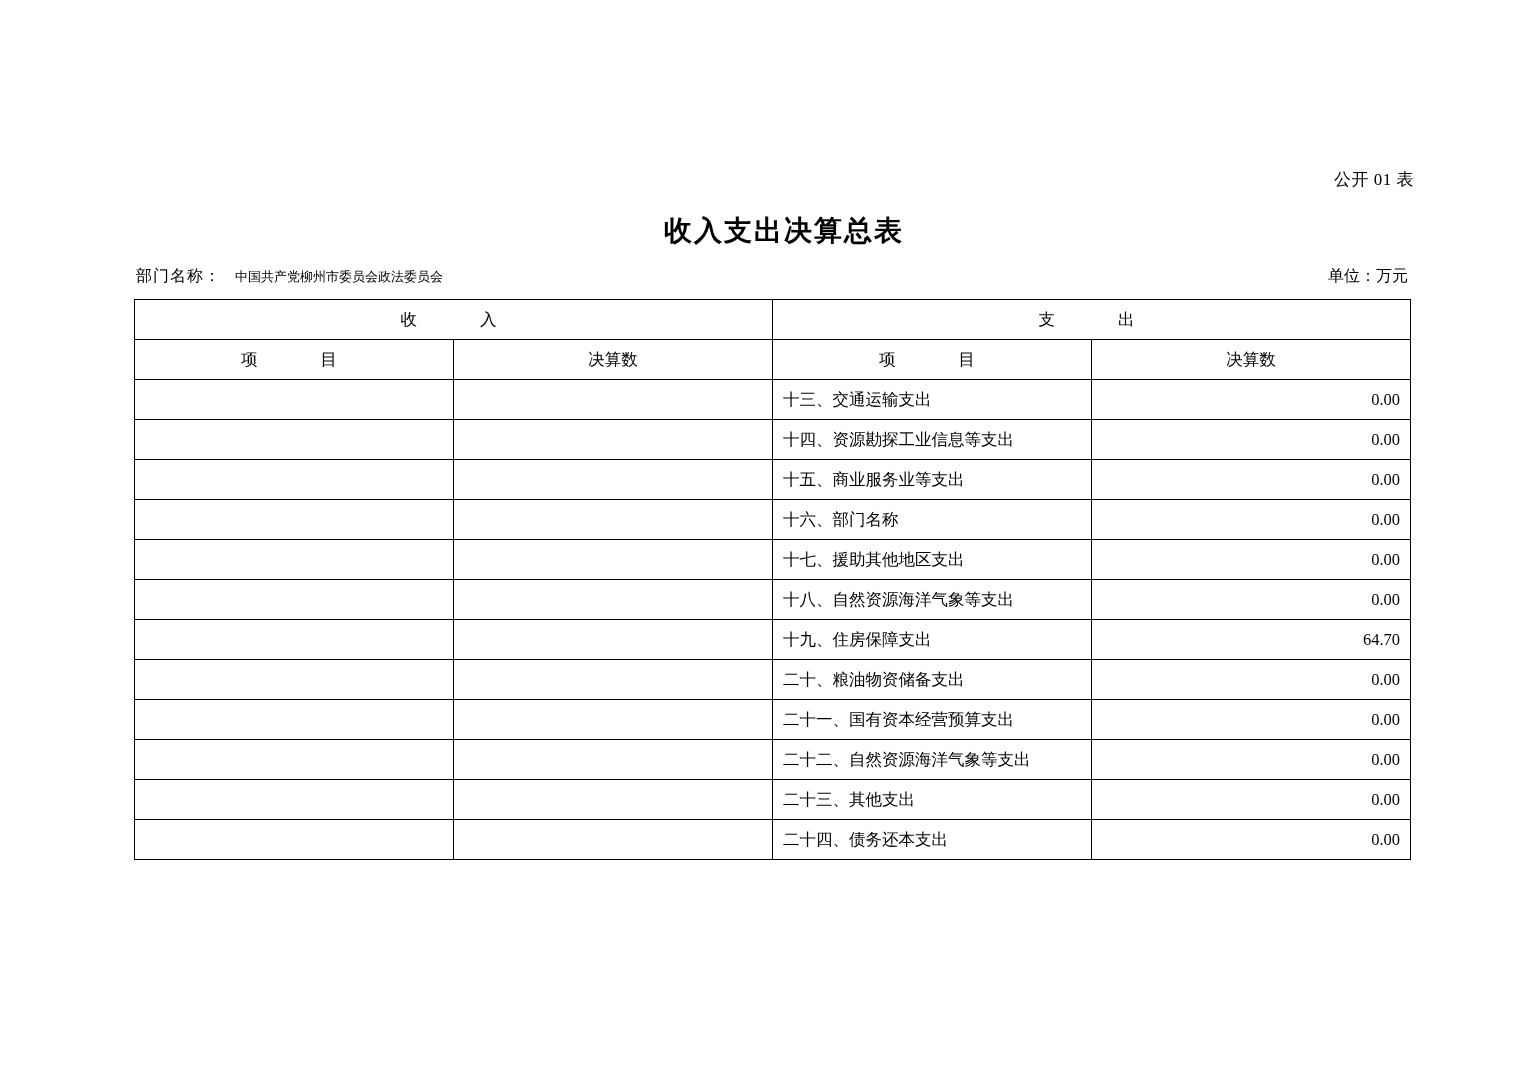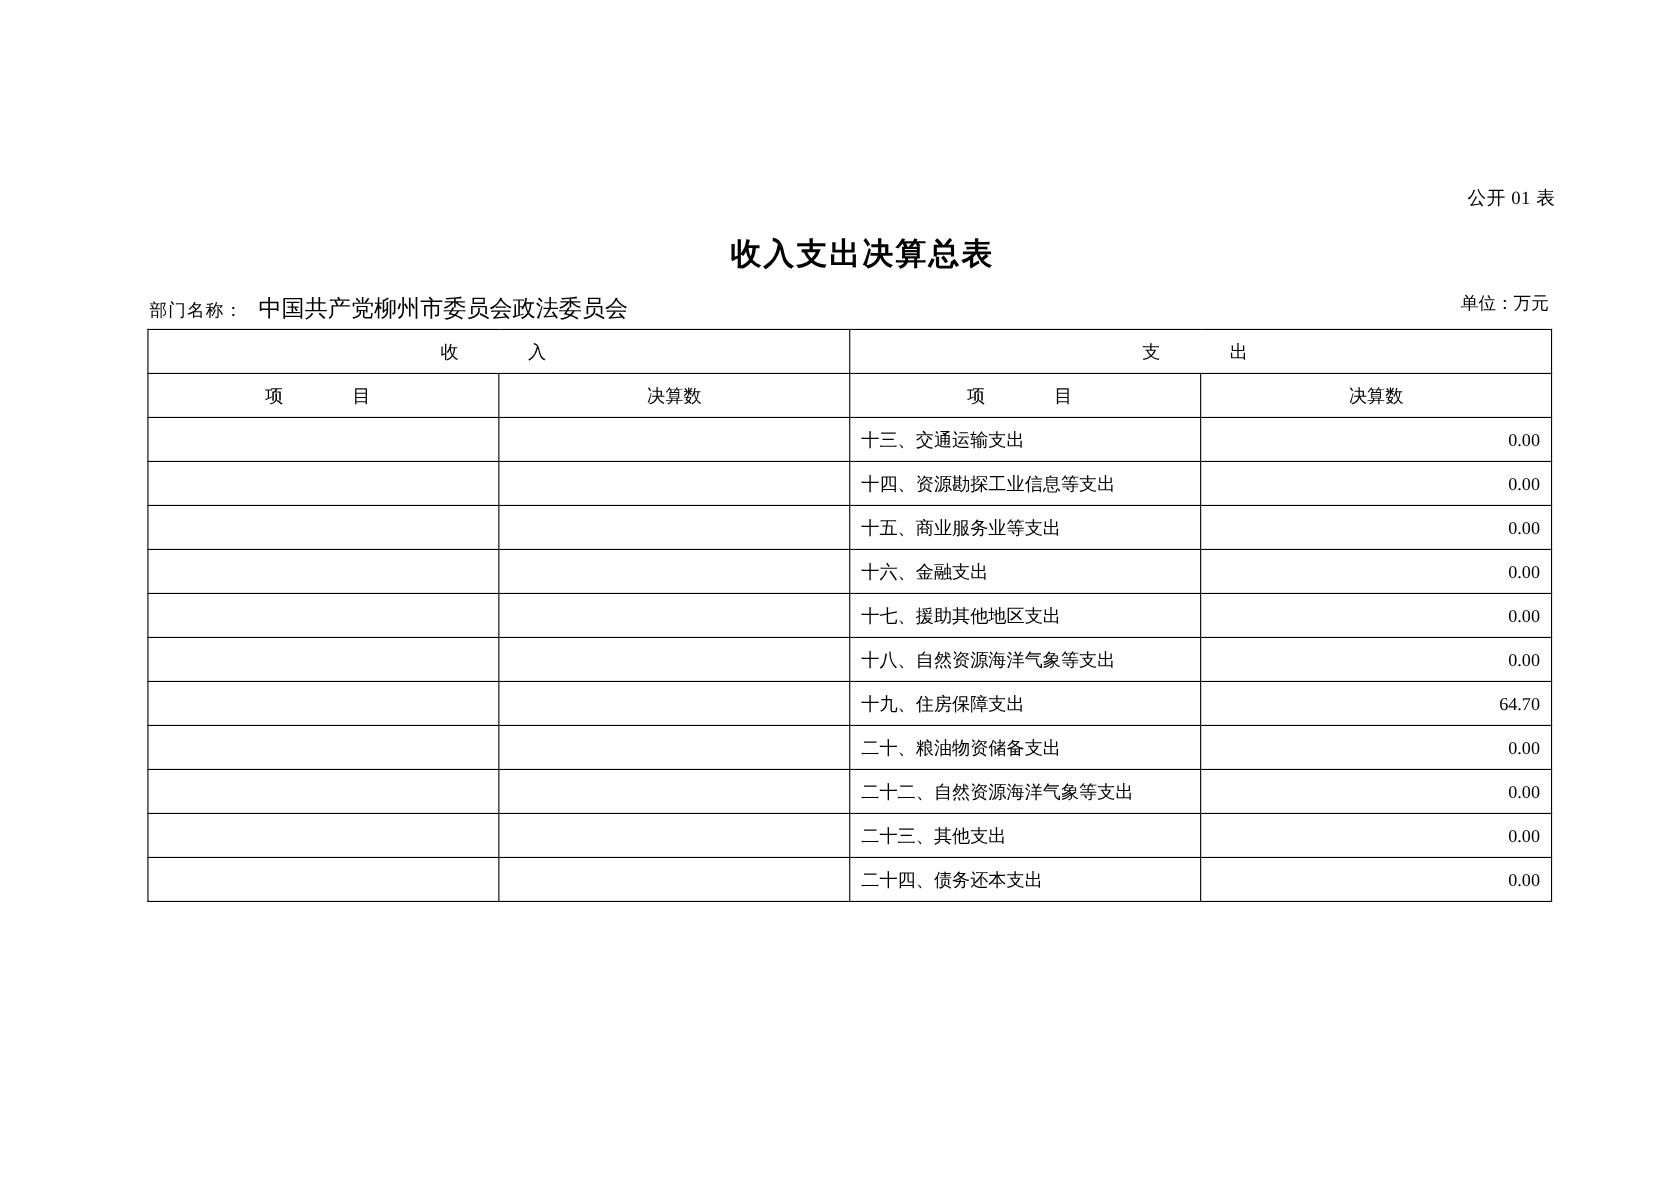--- a/index.html
+++ b/index.html
@@ -52,21 +52,21 @@
     position: absolute;
     left: 0;
     top: 0;
     white-space: nowrap;
   }
   .meta-left .meta-label {
     letter-spacing: 1px;
   }
   .meta-left .meta-value {
     margin-left: 14px;
-    font-size: 21px;
+    font-size: 13px;
     font-family: Liberation Serif, serif;
   }
   .meta-right {
     position: absolute;
     right: 0;
     top: 0;
     white-space: nowrap;
     font-size: 16px;
   }
   table.budget {
@@ -165,21 +165,21 @@
       </tr>
       <tr>
         <td class="cell-item cell-empty"></td>
         <td class="cell-num cell-empty"></td>
         <td class="cell-item">十五、商业服务业等支出</td>
         <td class="cell-num">0.00</td>
       </tr>
       <tr>
         <td class="cell-item cell-empty"></td>
         <td class="cell-num cell-empty"></td>
-        <td class="cell-item">十六、金融支出</td>
+        <td class="cell-item">十六、部门名称</td>
         <td class="cell-num">0.00</td>
       </tr>
       <tr>
         <td class="cell-item cell-empty"></td>
         <td class="cell-num cell-empty"></td>
         <td class="cell-item">十七、援助其他地区支出</td>
         <td class="cell-num">0.00</td>
       </tr>
       <tr>
         <td class="cell-item cell-empty"></td>
@@ -195,20 +195,26 @@
       </tr>
       <tr>
         <td class="cell-item cell-empty"></td>
         <td class="cell-num cell-empty"></td>
         <td class="cell-item">二十、粮油物资储备支出</td>
         <td class="cell-num">0.00</td>
       </tr>
       <tr>
         <td class="cell-item cell-empty"></td>
         <td class="cell-num cell-empty"></td>
+        <td class="cell-item">二十一、国有资本经营预算支出</td>
+        <td class="cell-num">0.00</td>
+      </tr>
+      <tr>
+        <td class="cell-item cell-empty"></td>
+        <td class="cell-num cell-empty"></td>
         <td class="cell-item">二十二、自然资源海洋气象等支出</td>
         <td class="cell-num">0.00</td>
       </tr>
       <tr>
         <td class="cell-item cell-empty"></td>
         <td class="cell-num cell-empty"></td>
         <td class="cell-item">二十三、其他支出</td>
         <td class="cell-num">0.00</td>
       </tr>
       <tr>

